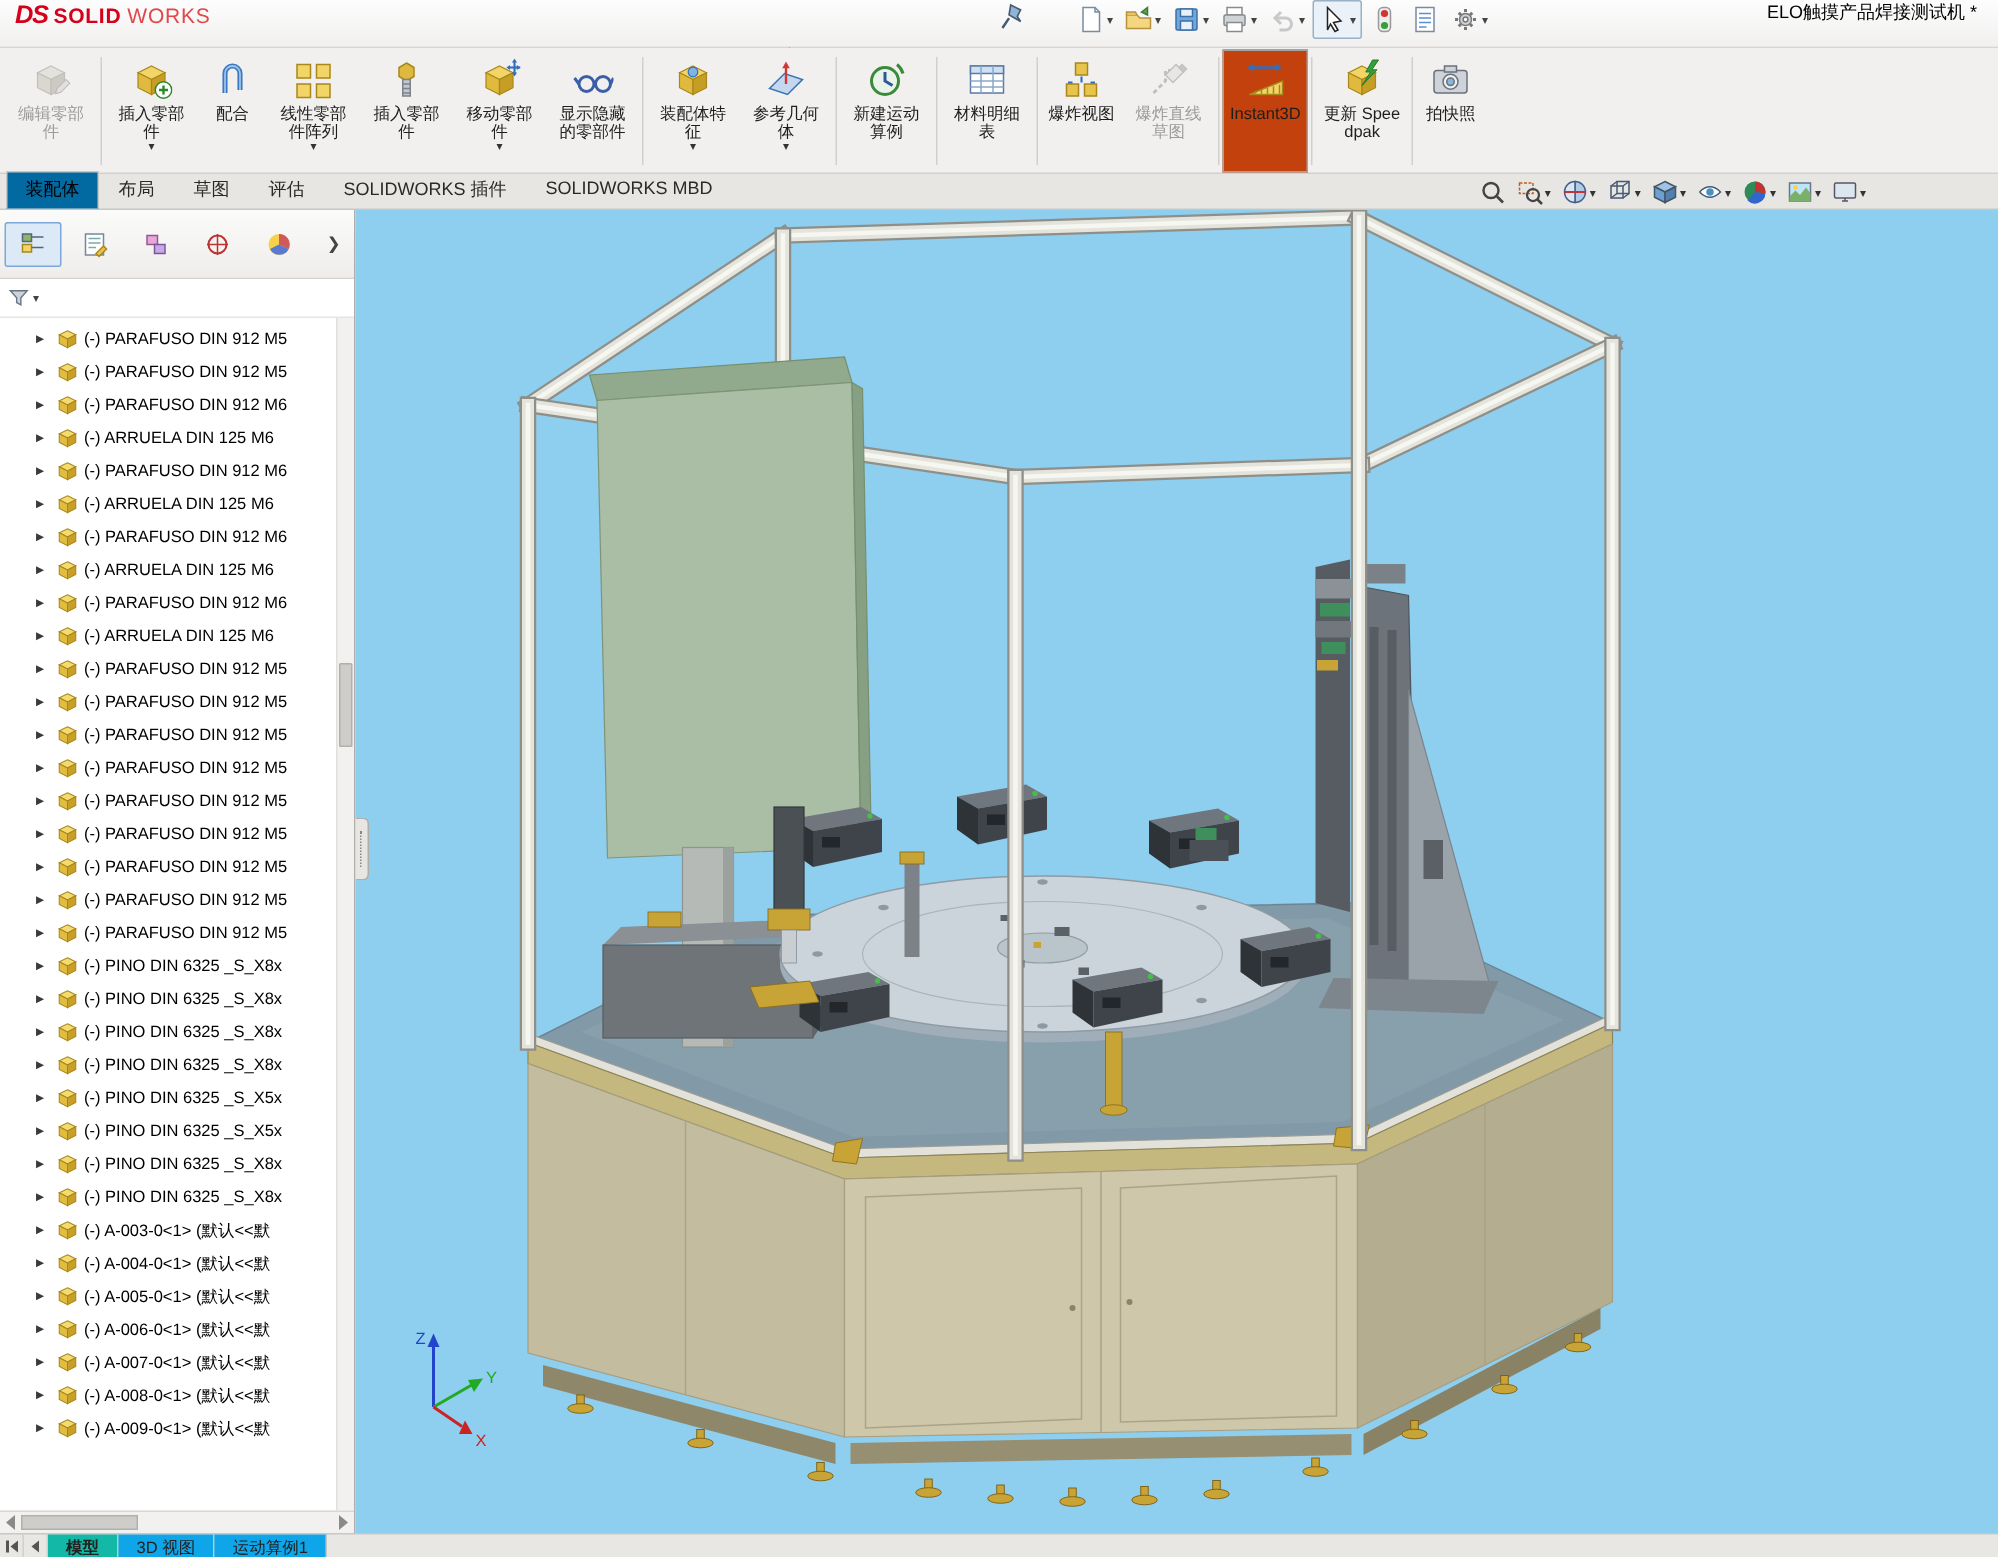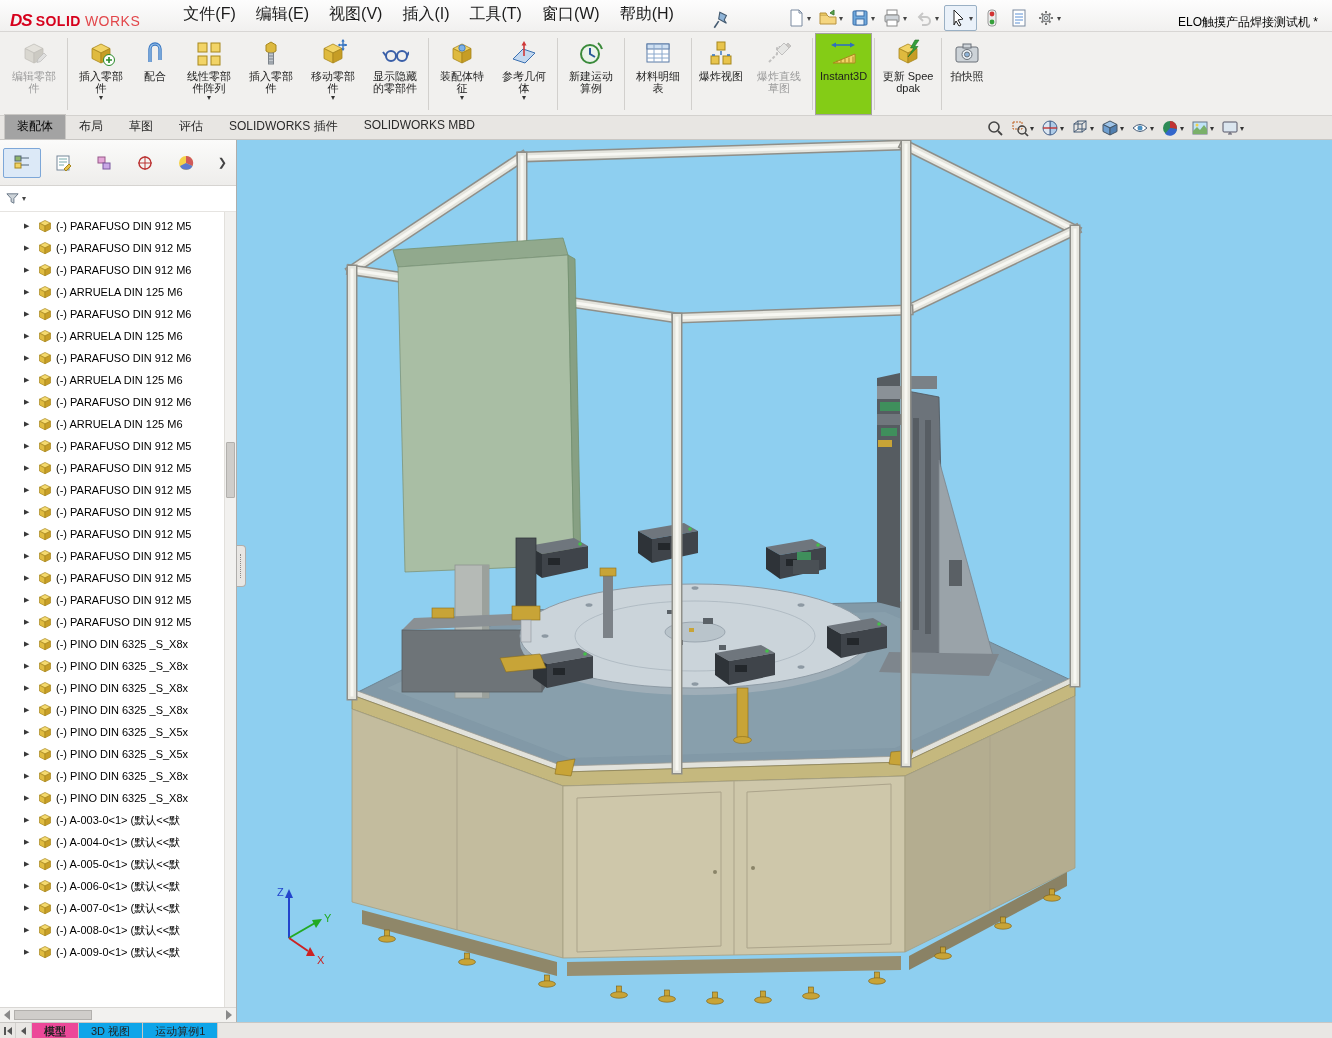--- a/index.html
+++ b/index.html
@@ -1,22 +1,22 @@
 <!DOCTYPE html>
 <html style="--vpbg: #8ECFF0;"><head>
 <meta charset="utf-8">
 <style>
   * { box-sizing: border-box; margin: 0; padding: 0; }
   html,body { width:1332px; height:1038px; overflow:hidden;
     font-family:"Liberation Sans","DejaVu Sans",sans-serif; background:#fff; }
   #app { width:1332px; height:1038px; display:flex; flex-direction:column; position:relative; }
 
   
-  #menubar { height:32px; display:flex; align-items:flex-end; background:linear-gradient(#fdfdfd,#f1f0ef);
-    border-bottom:1px solid #d8d6d4; padding:0 6px; flex:0 0 32px;gap:23px; }
+  #menubar { height:32px; display:flex; align-items:flex-start; background:linear-gradient(#fdfdfd,#f1f0ef);
+    border-bottom:1px solid #d8d6d4; padding:0 6px; flex:0 0 32px; }
   #logo { display:flex; align-items:center; gap:4px; padding:0 10px 0 4px; }
   #logo .ds { color:#d6001c; font-weight:bold; font-style:italic; font-size:17px; letter-spacing:-1px; }
   #logo .solid { color:#d6001c; font-weight:bold; font-size:14px; letter-spacing:.5px; }
   #logo .works { color:#e2474b; font-size:14px; letter-spacing:.5px; }
   .menu-item { font-size:16px; color:#1b1b1b; padding:6px 10px; cursor:default;margin-top:24px; }
   #pinbtn { width:22px; height:22px; margin-left:4px; display:flex; align-items:center; justify-content:center; }
   #quicktools { display:flex; align-items:center; gap:3px; margin-left:28px; }
   .qtool { display:flex; align-items:center; gap:1px; padding:2px; border-radius:2px; }
   .qtool svg { width:20px; height:20px; display:block; }
   .qtool .caret { font-size:8px; color:#444; }
@@ -28,28 +28,28 @@
   #ribbon { height:84px; flex:0 0 84px; background:#f1f0ee; border-bottom:1px solid #d3d1ce;
     display:flex; align-items:stretch; padding:1px 0 0 3px; }
   .rbtn { min-width:46px; max-width:62px; display:flex; flex-direction:column; align-items:center;
     padding:4px 4px 1px; font-size:11px; line-height:12px; text-align:center; color:#1e1e1e; border:1px solid transparent; }
   .rbtn .icn { width:30px; height:30px; flex:0 0 30px; }
   .rbtn .icn svg { width:28px; height:28px; display:block; margin:1px auto 0; }
   .rbtn .lbl { margin-top:2px; word-break:break-all; }
   .rbtn .caret { font-size:8px; color:#333; line-height:8px; }
   .rbtn.disabled { color:#9c9c9c; }
   .rbtn.disabled svg { opacity:.45; filter:grayscale(.9); }
-  .rbtn.active { background:#84cc16; border:1px solid #a4a2a0; }
+  .rbtn.active { background:#c2410c; border:1px solid #a4a2a0; }
   .rsep { width:1px; background:#d2d0cd; margin:5px 2px; }
 
   
   #tabrow { height:24px; flex:0 0 24px; background:#e8e6e3; border-bottom:1px solid #c9c7c4;
     display:flex; align-items:flex-end; padding-left:4px; position:relative; }
   .ctab { font-size:12px; color:#2a2a2a; padding:3px 12px 4px; border:1px solid transparent; border-bottom:none; }
-  .ctab.active { background:#a3a3a3; border-color:#c9c7c4; color:#000; }
+  .ctab.active { background:#0369a1; border-color:#c9c7c4; color:#000; }
   #headsup { position:absolute; right:88px; top:1px; height:22px; display:flex; align-items:center; gap:7px; }
   .hicon { display:flex; align-items:center; gap:1px; }
   .hicon svg { width:18px; height:18px; display:block; }
   .hicon .caret { font-size:8px; color:#333; }
 
   
   #main { flex:1 1 auto; display:flex; min-height:0; position:relative; }
 
   
   #fmpanel { width:237px; flex:0 0 237px; background:#fff; border-right:1px solid #b0aeab;
@@ -88,21 +88,21 @@
   #viewport { flex:1 1 auto; position:relative; background:var(--vpbg,#8ECFF0); overflow:hidden; }
   #modelsvg { position:absolute; left:0; top:0; width:1095px; height:866px; }
 
   
   #doctabs { height:16px; flex:0 0 16px; background:#e9e7e4; border-top:1px solid #c9c7c4;
     display:flex; align-items:stretch; font-size:11px; }
   .dnav { width:16px; display:flex; align-items:center; justify-content:center; border-right:1px solid #d2d0cd; }
   .dnav .tri { width:0; height:0; border-top:4px solid transparent; border-bottom:4px solid transparent; border-right:5px solid #555; }
   .dnav .bar { width:2px; height:8px; background:#555; margin-right:1px; }
   .dtab { padding:1px 12px 0; border-right:1px solid #c9c7c4; color:#222; display:flex; align-items:center; background:#0ea5e9; }
-  .dtab.active { background:#ec4899; font-weight:bold; }
+  .dtab.active { background:#14b8a6; font-weight:bold; }
   #statusbar { height:16px; flex:0 0 16px; background:#f1efec; border-top:1px solid #d4d2cf;
     font-size:11px; color:#111; display:flex; align-items:center; padding-left:6px; }
 </style>
 </head>
 <body>
 
 <div id="app">
 
   <header id="menubar">
     <div id="logo">

